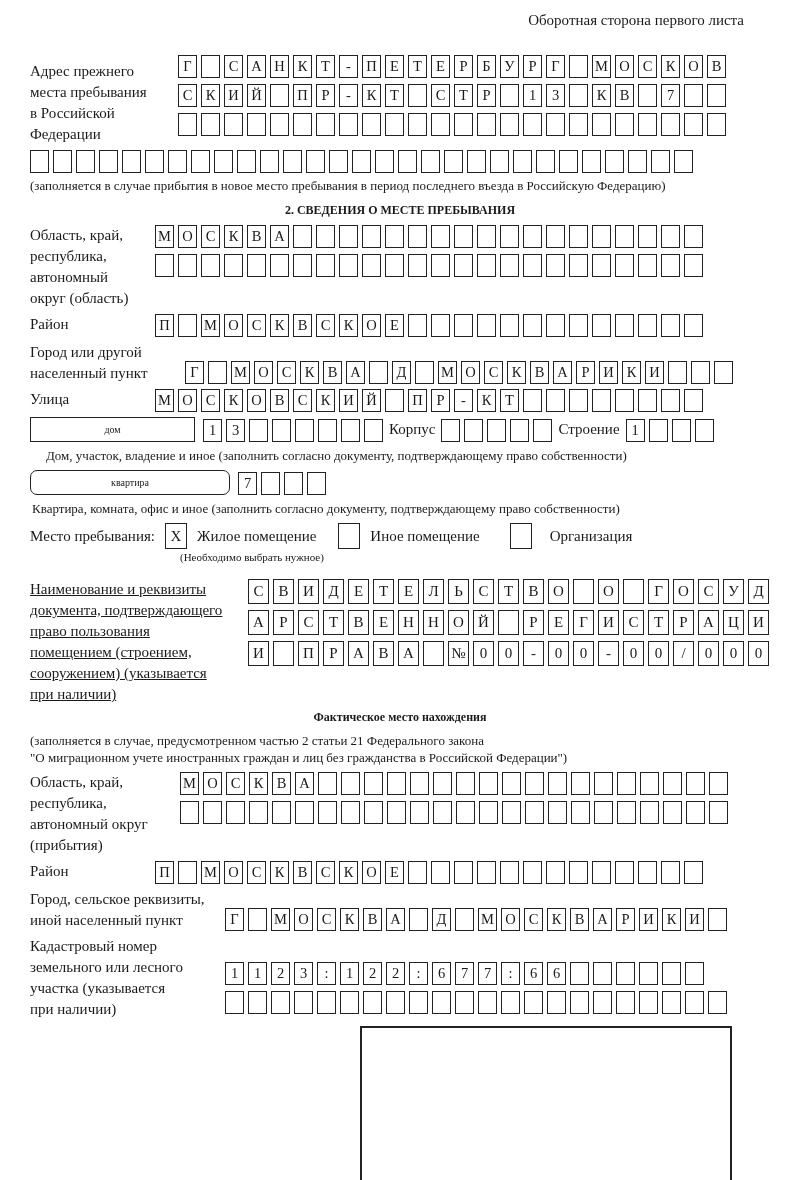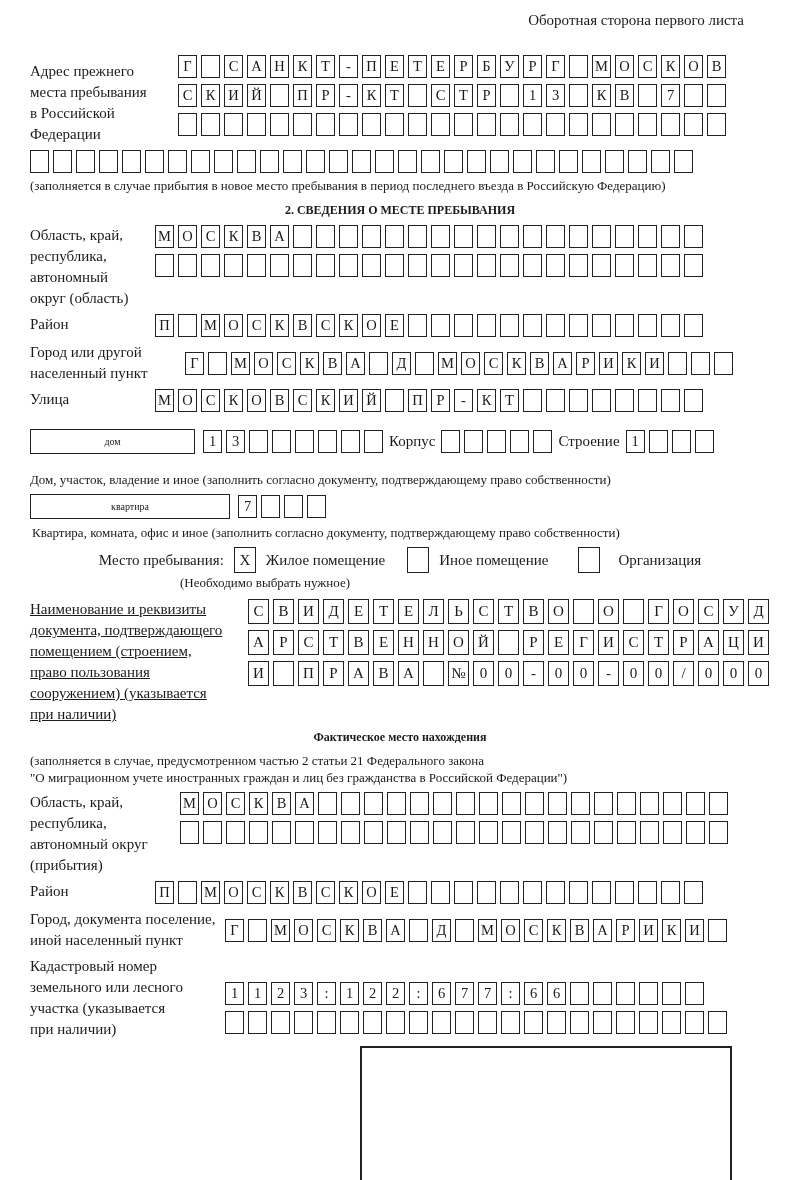--- a/index.html
+++ b/index.html
@@ -3,38 +3,38 @@
 <meta charset="utf-8">
 <style>
   html,body{margin:0;padding:0;background:#fff;}
   .page{
     width:800px;height:1180px;box-sizing:border-box;
     padding:12px 30px 10px 30px;background:#fff;color:#1a1a1a;
     font-family:"Liberation Serif","DejaVu Serif",serif;position:relative;overflow:hidden;
   }
   .hdr-note{text-align:right;font-size:15px;padding-right:26px;margin-bottom:26px;}
   .row{display:flex;align-items:flex-start;margin-bottom:5px;}
-  .row.vcenter{align-items:center;}
+  .row.vcenter{align-items:flex-end;}
   .lbl{font-size:15px;line-height:21px;flex:none;}
   .w148{width:148px;margin-top:6px;} .w125{width:125px;} .w155{width:155px;} .w195{width:195px;} .w218{width:218px;text-decoration:underline;} .w150{width:150px;}
   .cellcol{display:flex;flex-direction:column;gap:6px;}
   .cells{display:flex;gap:4px;}
   .cell{
     width:17px;height:21px;flex:none;border:1.6px solid #222;
     font-size:14.5px;line-height:21px;text-align:center;background:#fff;
   }
   .cells.lg .cell{width:19px;height:23px;line-height:23px;font-size:15px;}
   .caption{font-size:13px;line-height:17px;}
   .caption.center{}
   .sec-title{font-size:12px;font-weight:bold;text-align:center;margin:9px 0 7px 0;}
   .wide-box{border:1.6px solid #222;height:25px;display:flex;align-items:center;justify-content:center;font-size:10px;flex:none;box-sizing:border-box;}
-  .inline-lbl{font-size:15px;margin:12px 6px;line-height:25px;flex:none;}
+  .inline-lbl{font-size:15px;margin:0 6px;line-height:25px;flex:none;}
   .checkbox{width:20px;height:24px;border:1.6px solid #222;flex:none;text-align:center;font-size:15px;line-height:24px;margin:0 10px;}
-  .stay-row{display:flex;align-items:center;margin:6px 0 2px 0;font-size:15px;justify-content:center;}
-  .note{font-size:13px;margin:0 0 8px 150px;}
+  .stay-row{display:flex;align-items:center;margin:6px 0 2px 0;font-size:15px;}
+  .note{font-size:11px;margin:0 0 16px 150px;}
   .stamp-box{border:2px solid #222;width:372px;height:172px;margin-left:330px;margin-top:6px;box-sizing:border-box;}
   .mt26{margin-top:26px;}
 </style>
 </head>
 <body>
 
 <div class="page">
 
   <div class="hdr-note">Оборотная сторона первого листа</div>
 
@@ -339,24 +339,24 @@
         <div class="cell"></div>
       </div>
     <div class="inline-lbl">Строение</div>
     <div class="cells">
         <div class="cell">1</div>
         <div class="cell"></div>
         <div class="cell"></div>
         <div class="cell"></div>
       </div>
   </div>
-  <div class="caption" style="margin:2px 0 6px 0;">Дом, участок, владение и иное (заполнить согласно документу, подтверждающему право собственности)</div>
+  <div class="caption" style="margin:2px 0 6px 16px;">Дом, участок, владение и иное (заполнить согласно документу, подтверждающему право собственности)</div>
 
   <div class="row vcenter">
-    <div class="wide-box" style="width:200px;">квартира</div>
+    <div class="wide-box" style="width:200px;border-radius:7px;">квартира</div>
     <div style="width:8px;flex:none;"></div>
     <div class="cells">
         <div class="cell">7</div>
         <div class="cell"></div>
         <div class="cell"></div>
         <div class="cell"></div>
       </div>
   </div>
   <div class="caption" style="margin:2px 0 4px 2px;">Квартира, комната, офис и иное (заполнить согласно документу, подтверждающему право собственности)</div>
 
@@ -368,22 +368,22 @@
     <span>Иное помещение</span>
     <span class="checkbox" style="margin-left:30px;margin-right:18px;"></span>
     <span>Организация</span>
   </div>
   <div class="note">(Необходимо выбрать нужное)</div>
 
   <div class="row">
     <div class="lbl w218">
       <div>Наименование и реквизиты</div>
       <div>документа, подтверждающего</div>
+      <div>право пользования</div>
       <div>помещением (строением,</div>
-      <div>право пользования</div>
       <div>сооружением) (указывается</div>
       <div>при наличии)</div>
     </div>
     <div class="cellcol">
       <div class="cells lg">
           <div class="cell">С</div>
           <div class="cell">В</div>
           <div class="cell">И</div>
           <div class="cell">Д</div>
           <div class="cell">Е</div>
@@ -545,21 +545,21 @@
         <div class="cell"></div>
         <div class="cell"></div>
         <div class="cell"></div>
         <div class="cell"></div>
         <div class="cell"></div>
       </div>
   </div>
 
   <div class="row vcenter">
     <div class="lbl w195">
-      <div>Город, документа поселение,</div>
+      <div>Город, сельское реквизиты,</div>
       <div>иной населенный пункт</div>
     </div>
     <div class="cells">
         <div class="cell">Г</div>
         <div class="cell"></div>
         <div class="cell">М</div>
         <div class="cell">О</div>
         <div class="cell">С</div>
         <div class="cell">К</div>
         <div class="cell">В</div>

